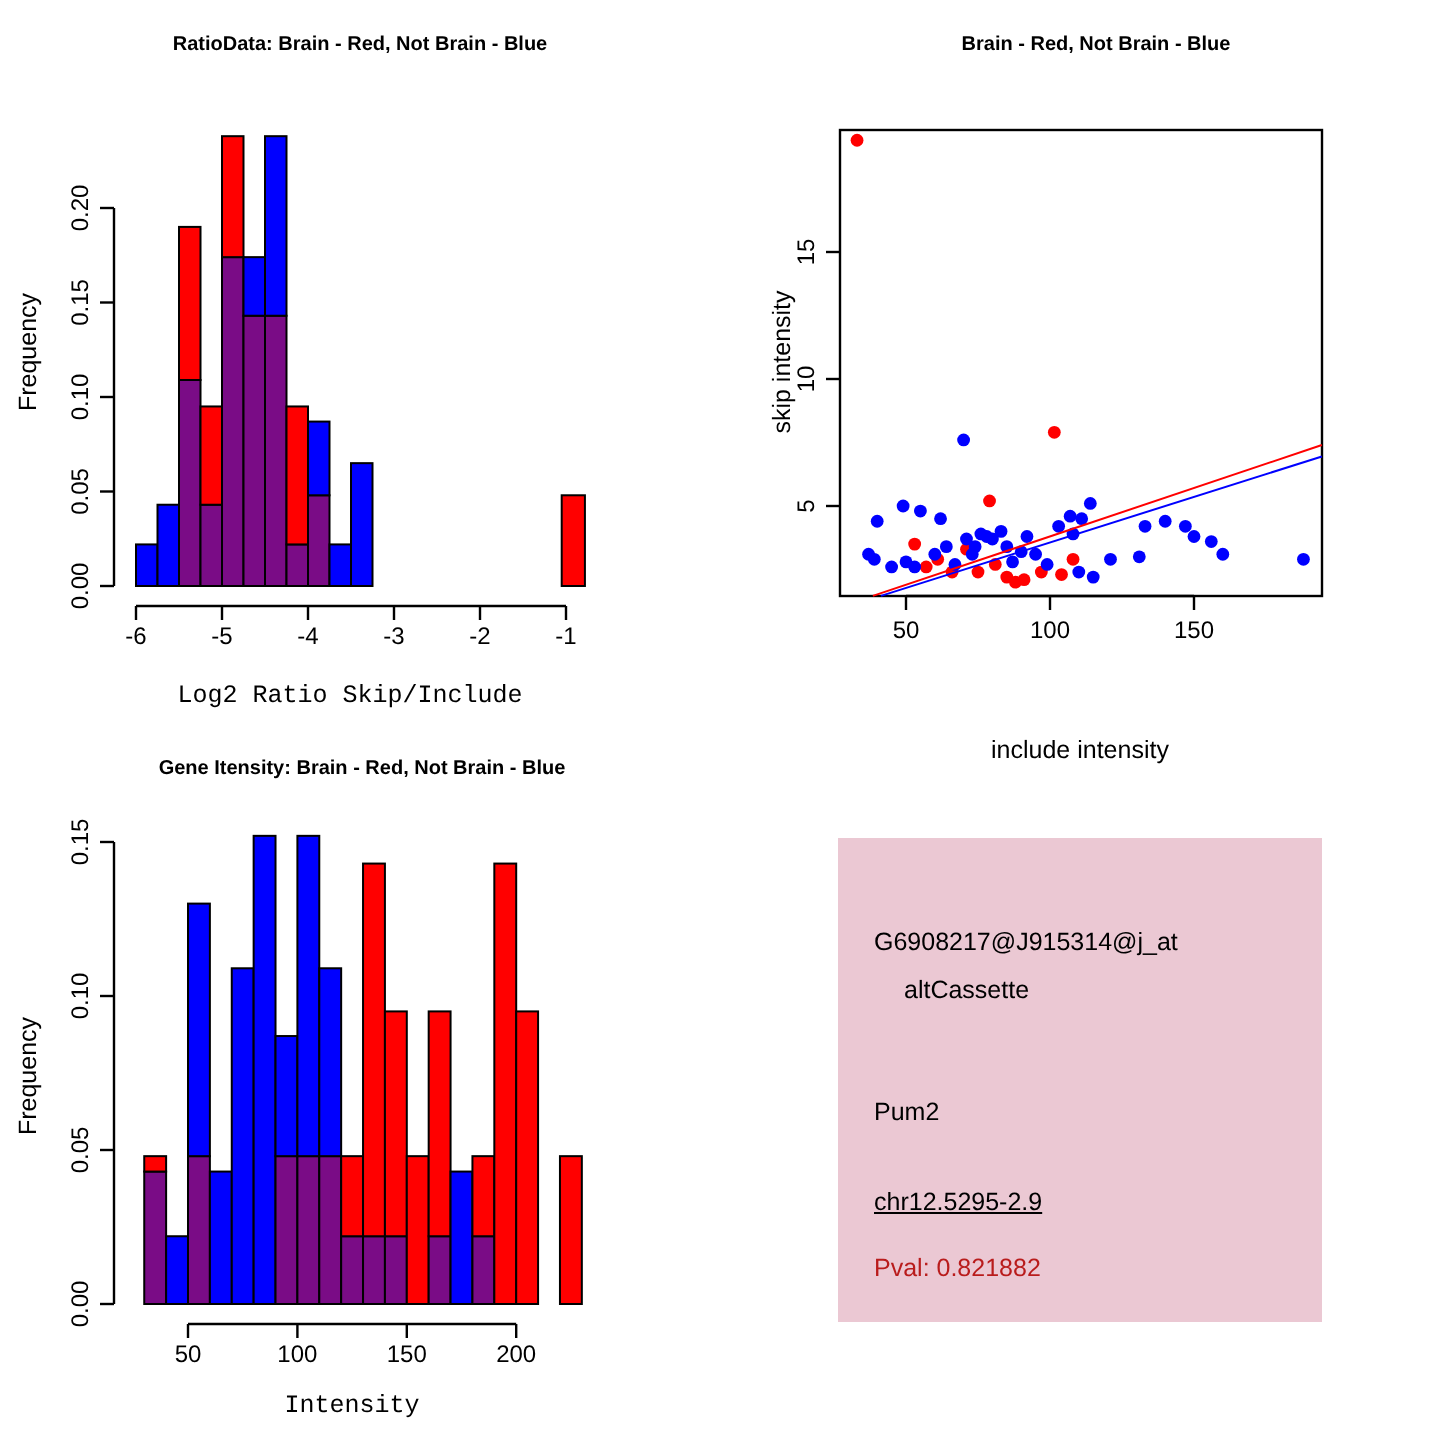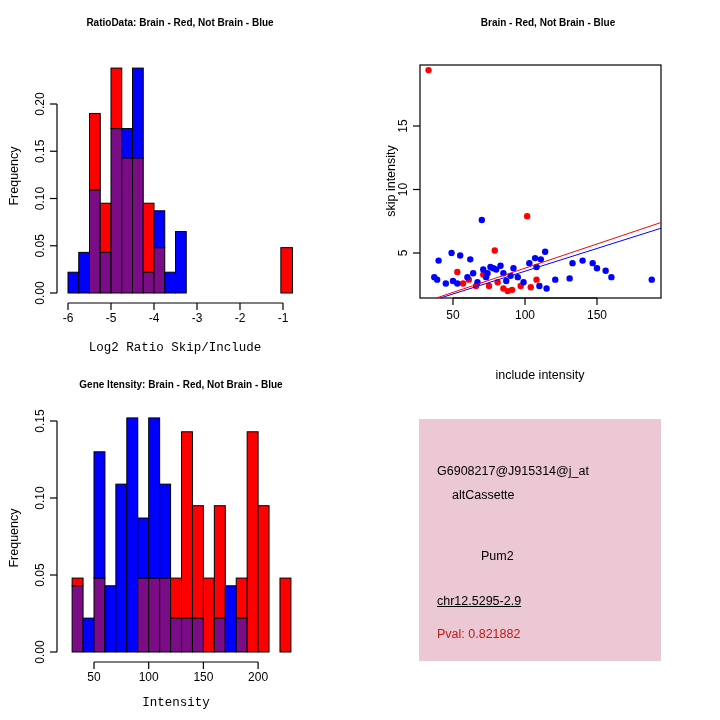--- a/index.html
+++ b/index.html
@@ -23,21 +23,21 @@
     transform:translate(-50%,-50%) rotate(-90deg);
   }
   .info-box{
     position:absolute;left:419px;top:419px;width:242px;height:242px;
   }
   .info-line{
     position:absolute;left:18px;font-size:12.5px;white-space:nowrap;
   }
   #info-probe{top:29px;margin-top:16px;}
   #info-splice{top:69px;margin-left:15px;}
-  #info-gene{top:130px;margin-left:44px;}
+  #info-gene{top:130px;}
   #info-loc{top:175px;text-decoration:underline;}
   #info-pval{top:208px;}
 </style>
 </head>
 <body>
 
 <div id="figure">
 
   <svg id="svg-hist1" class="panel-svg" viewBox="0 0 360 360">
       <line x1="68" y1="303" x2="283" y2="303" stroke="#000000" stroke-width="1.2"></line>

